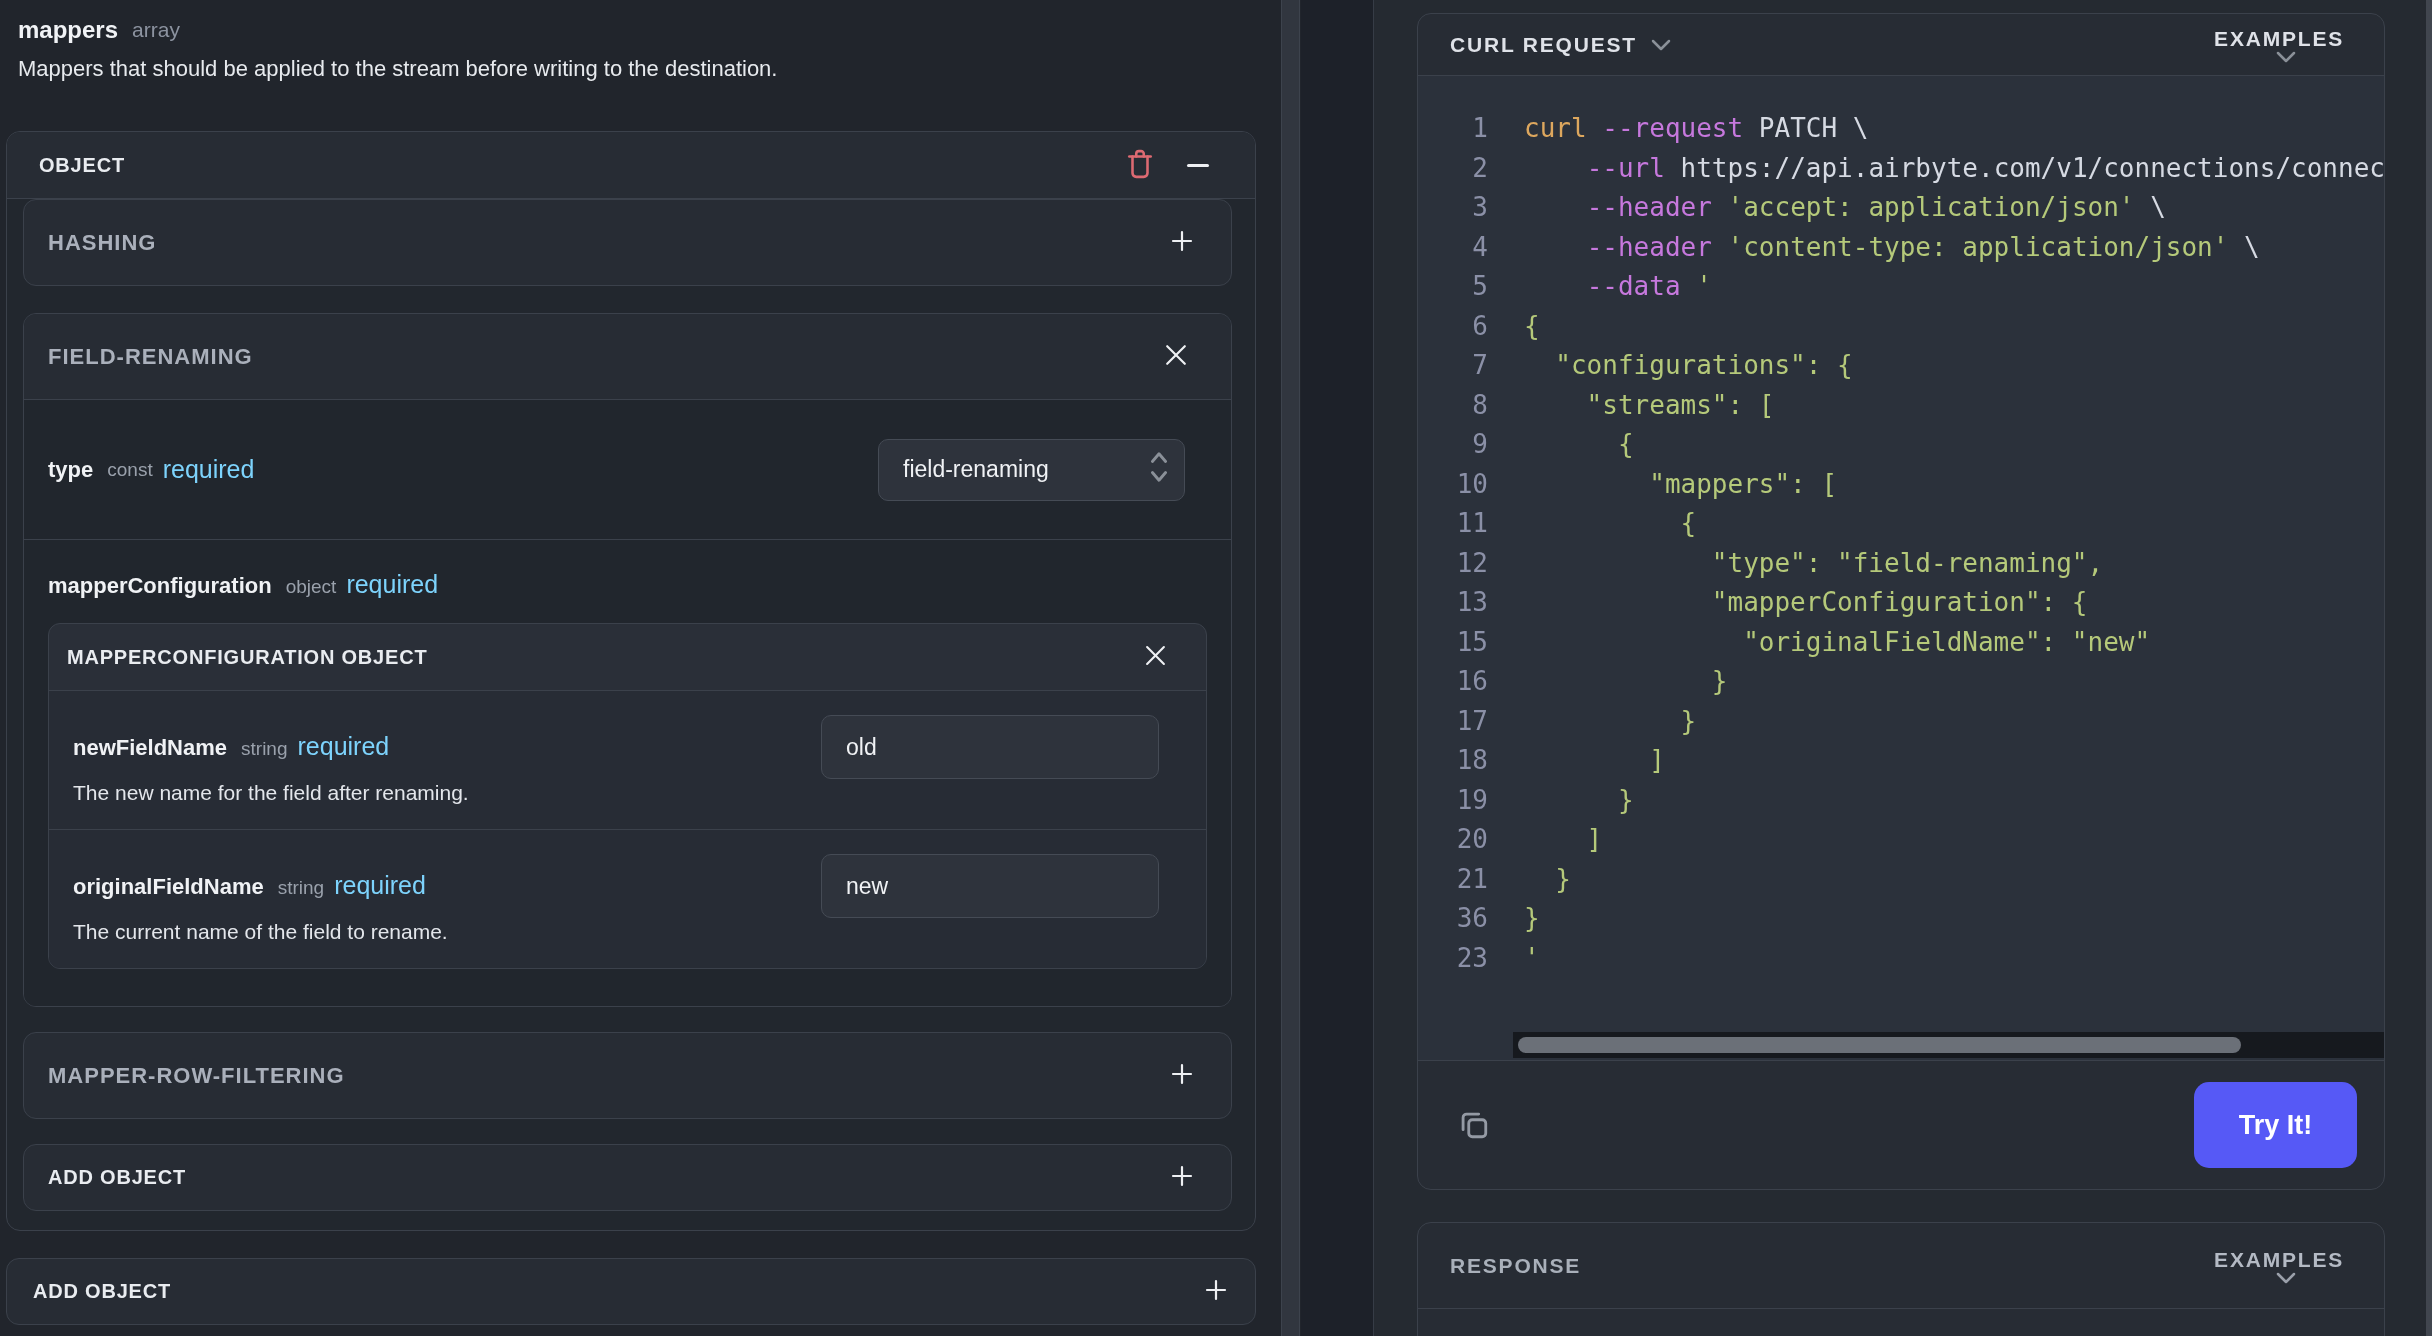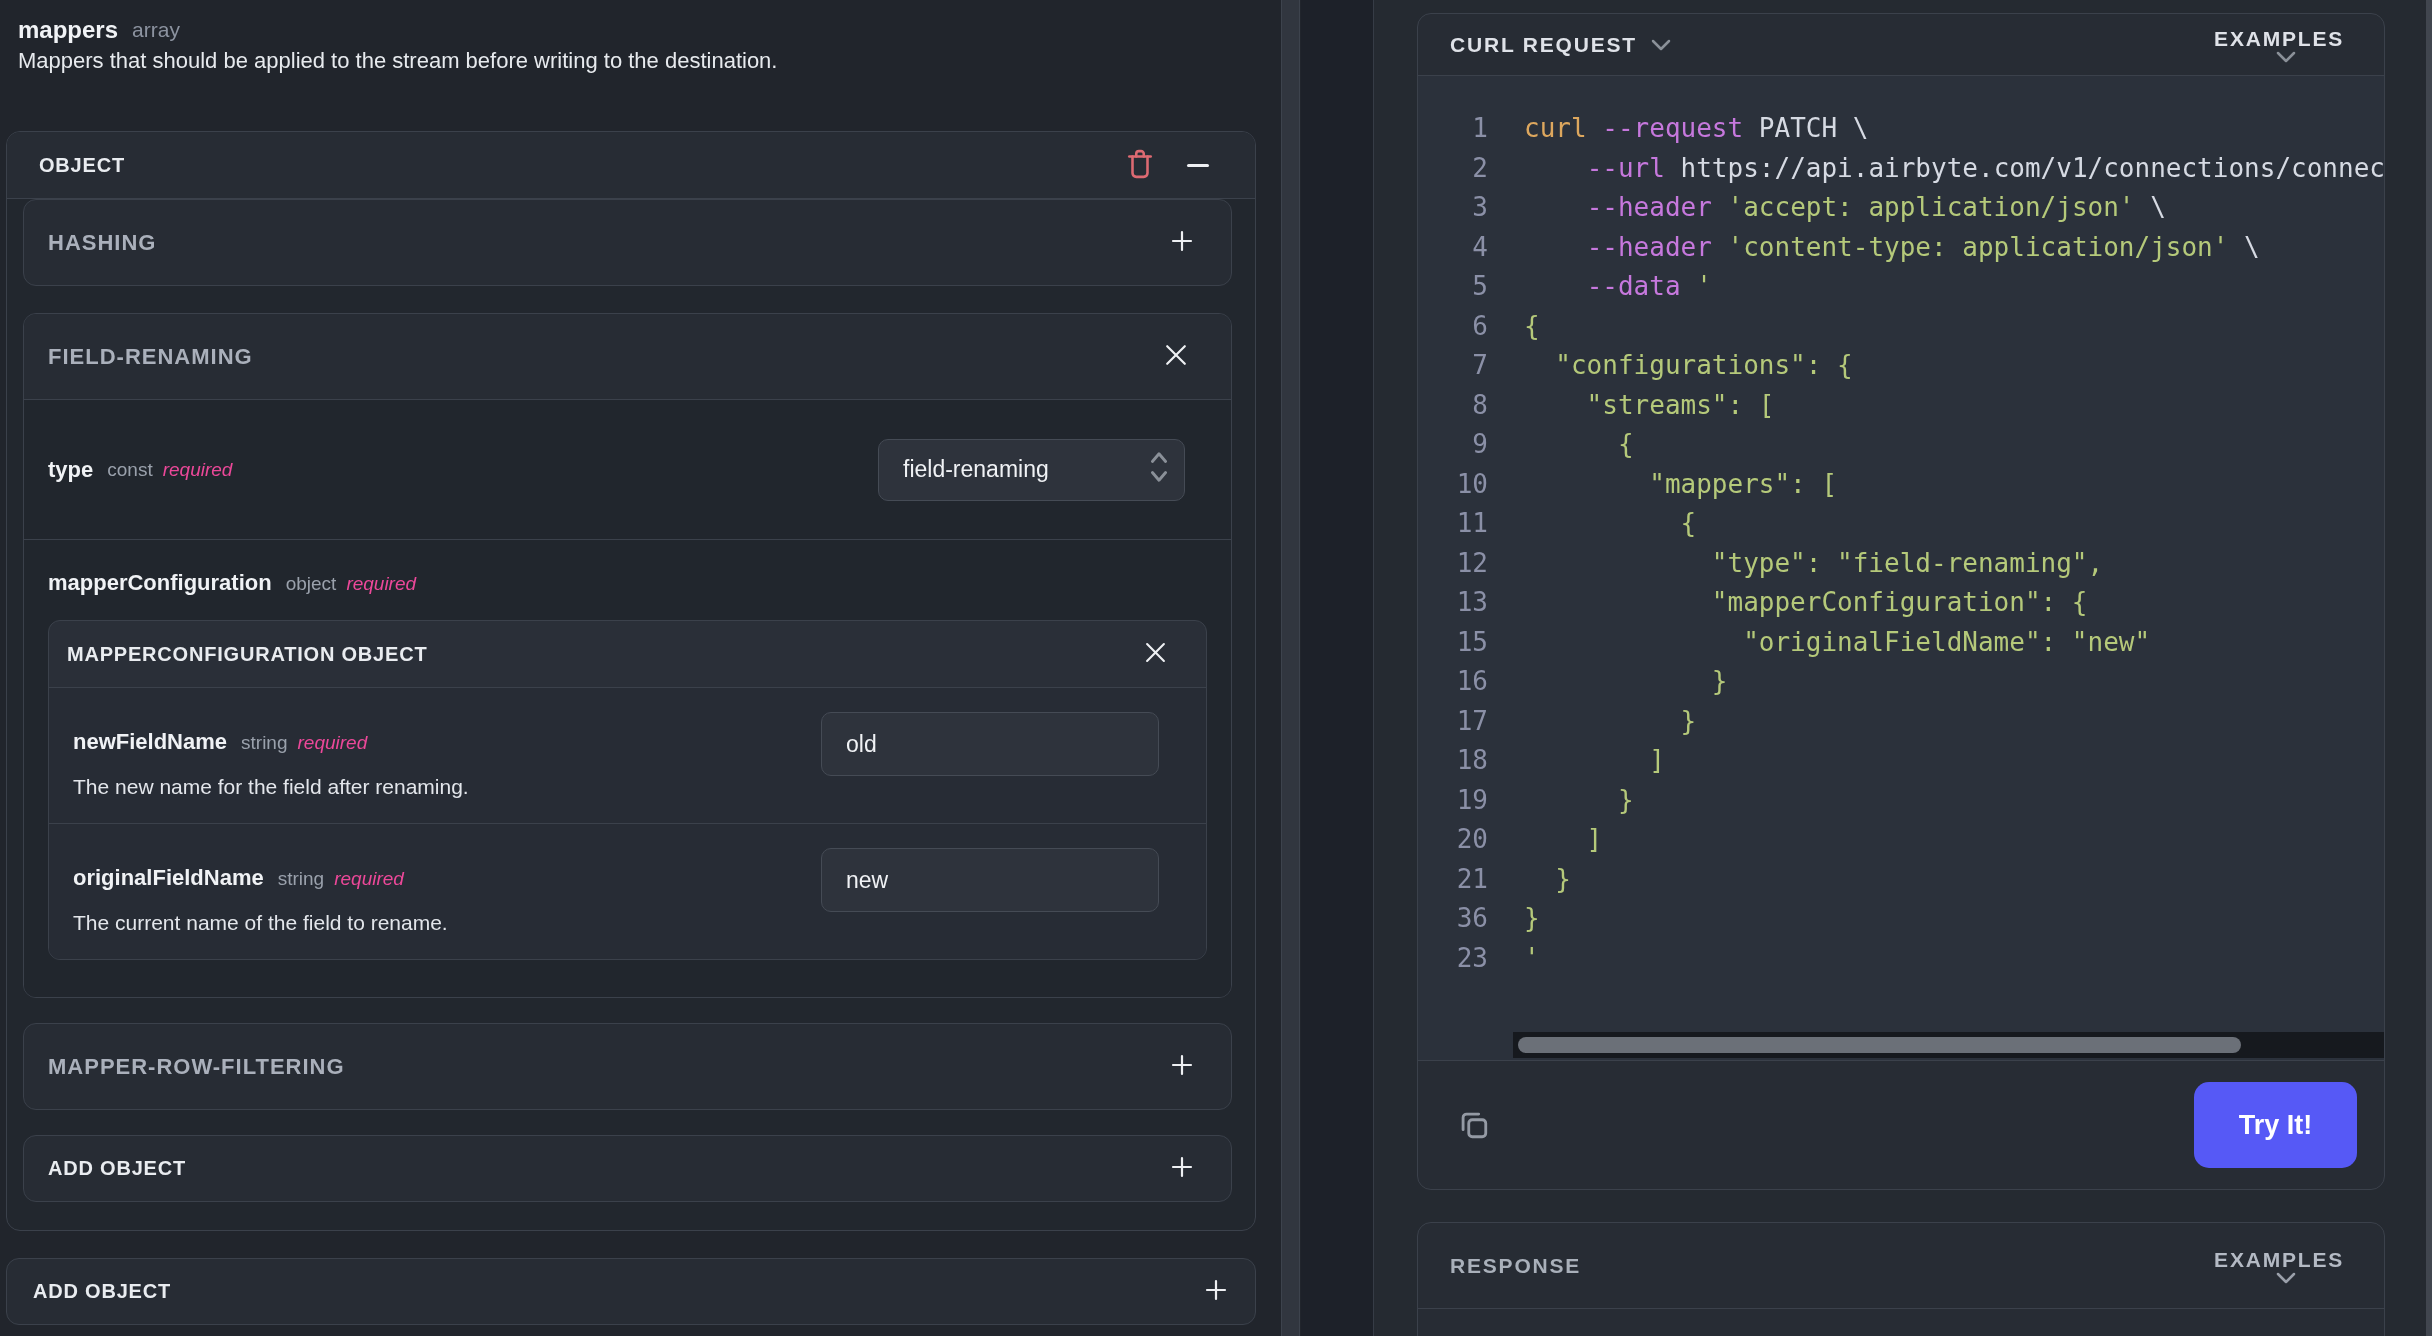--- a/index.html
+++ b/index.html
@@ -10,21 +10,21 @@
   .right-bg   { position:absolute; left:1373px; top:0; bottom:0; right:0; background:#252a31; border-left:1px solid #363c46; }
   .pane-scroll-strip { position:absolute; left:1281px; top:0; bottom:0; width:19px; background:#31363f;
                        border-left:1px solid #3d434d; border-right:1px solid #3d434d; z-index:5; }
   .center-gutter { position:absolute; left:1301px; top:0; bottom:0; width:72px; background:#1d2129; }
   .page-scrollbar { position:absolute; right:0; top:0; bottom:0; width:6px; background:#41464f; z-index:9; }
 
   
   .page-head { position:absolute; left:18px; top:16px; display:flex; align-items:center; }
   .page-head .fname { font-size:24px; font-weight:700; color:#f1f3f6; }
   .page-head .ftype { font-size:21px; color:#8c93a0; margin-left:14px; }
-  .page-desc { position:absolute; left:18px; top:48px; font-size:22px; color:#e7eaee; }
+  .page-desc { position:absolute; left:18px; top:56px; font-size:22px; color:#e7eaee; }
 
   .outer-card { position:absolute; left:6px; top:131px; width:1250px; height:1100px;
                 border:1px solid #3b414b; border-radius:14px; background:#22272e; overflow:hidden; }
   .outer-header { height:67px; background:#272c34; border-bottom:1px solid #3b414b;
                   display:flex; align-items:center; padding:0 46px 0 32px; }
   .card-title-light { font-size:20px; font-weight:700; letter-spacing:0.8px; color:#e9ecf0; }
   .card-title-gray  { font-size:22px; font-weight:700; letter-spacing:1px; color:#aab0bb; }
   .minus-bar { width:22px; height:3px; background:#eef0f3; border-radius:2px; display:inline-block; }
   .outer-content { padding:0 23px 0 16px; }
 
@@ -33,21 +33,21 @@
   .gap27 { margin-top:27px; } .gap25 { margin-top:25px; }
   .ml-auto { margin-left:auto;flex-direction:column; }
   .icon-btn { display:flex; align-items:center; justify-content:center; background:none; border:none; cursor:pointer; }
 
   .fr-header { height:86px; display:flex; align-items:center; padding:0 44px 0 24px;
                border-bottom:1px solid #3b414b; background:#272c34; }
   .fr-content { background:#21262d; }
   .type-row { height:139px; display:flex; align-items:center; padding:0 46px 0 24px; }
   .prop-label { font-size:22px; font-weight:700; color:#f0f2f5; }
   .prop-badge { font-size:19px; color:#9aa1ac; margin-left:14px; }
-  .prop-required { font-size:19px; color:#ec4899; margin-left:10px;font-style:italic; }
+  .prop-required { font-size:25px; color:#7dd3fc; margin-left:10px; }
   .row-divider { height:1px; background:#3b414b; }
 
   .select-box { margin-left:auto; width:307px; height:62px; background:#2e333c; border:1px solid #454b55;
                 border-radius:10px; display:flex; align-items:center; padding:0 14px 0 24px;
                 font-size:23px; color:#f0f2f5; cursor:pointer; }
 
   .mc-row { padding:30px 24px 37px 24px; }
   .label-line { display:flex; align-items:baseline; }
   .mc-card { margin-top:24px; border:1px solid #3b414b; border-radius:12px; background:#2a2f38; overflow:hidden; }
   .mc-header { height:67px; display:flex; align-items:center; padding:0 40px 0 18px; border-bottom:1px solid #3b414b; }

